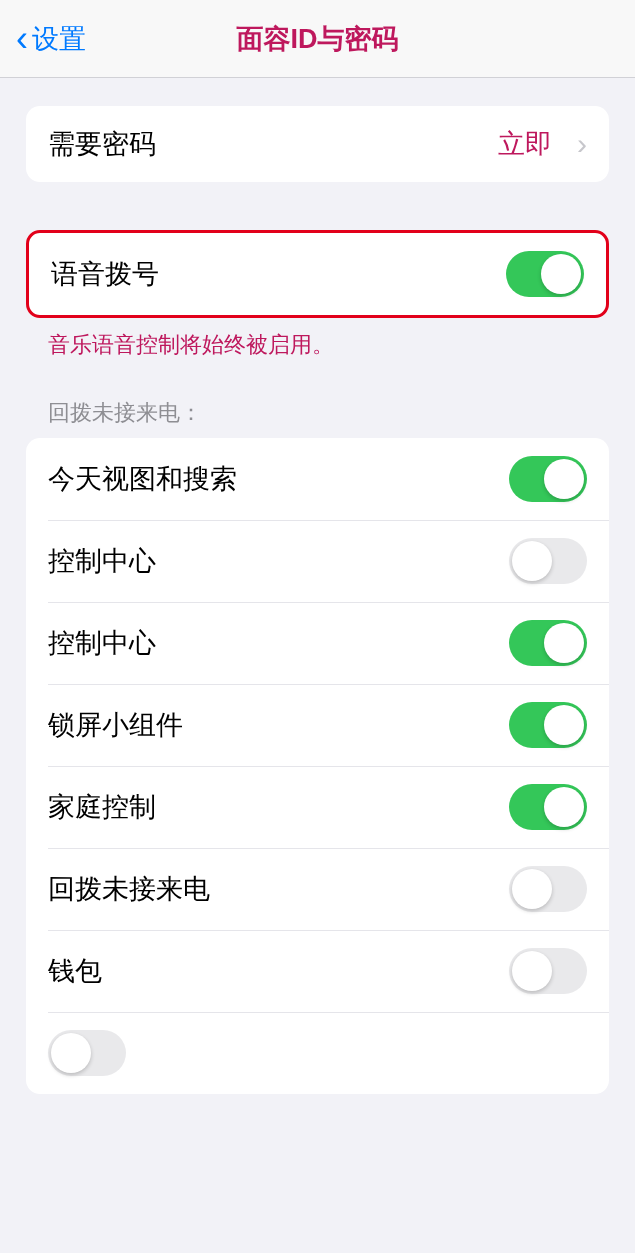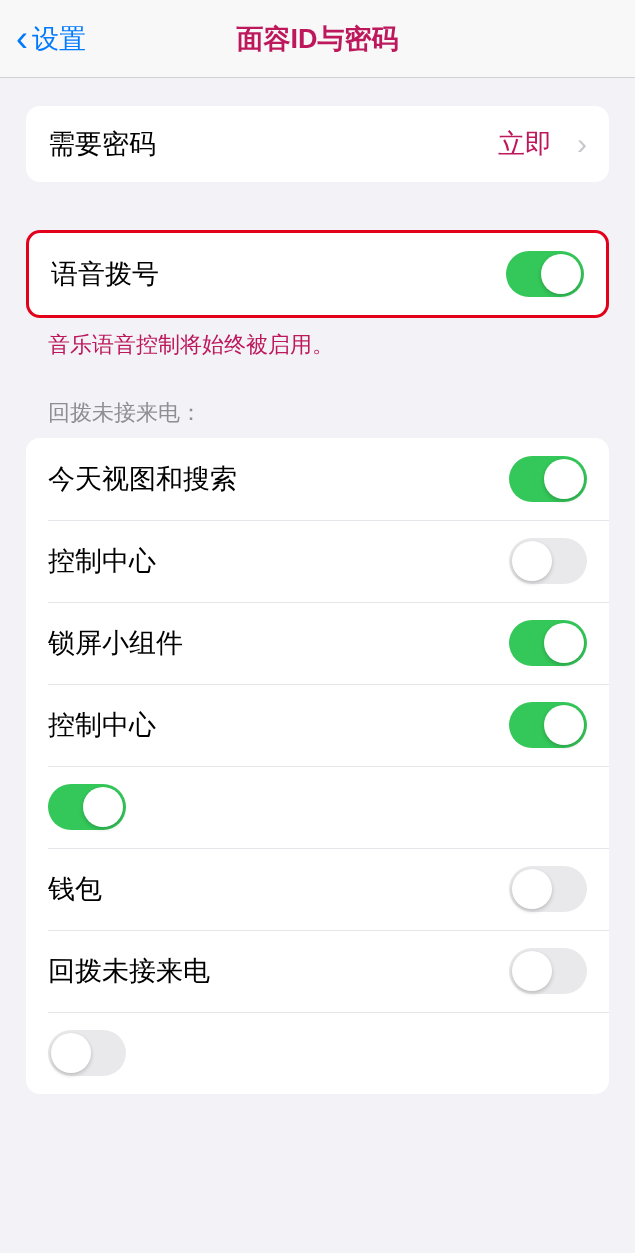--- a/index.html
+++ b/index.html
@@ -187,49 +187,50 @@
             <div class="toggle-knob"></div>
           </div>
         </div>
         <div class="row">
           <span class="row-label">控制中心</span>
           <div class="toggle off">
             <div class="toggle-knob"></div>
           </div>
         </div>
         <div class="row">
+          <span class="row-label">控制中心</span>
+          <div class="toggle on">
+            <div class="toggle-knob"></div>
+          </div>
+        </div>
+        <div class="row">
           <span class="row-label">锁屏小组件</span>
           <div class="toggle on">
             <div class="toggle-knob"></div>
           </div>
         </div>
         <div class="row">
-          <span class="row-label">控制中心</span>
-          <div class="toggle on">
-            <div class="toggle-knob"></div>
-          </div>
-        </div>
-        <div class="row">
-          <div class="toggle on">
+          <span class="row-label">家庭控制</span>
+          <div class="toggle on">
+            <div class="toggle-knob"></div>
+          </div>
+        </div>
+        <div class="row">
+          <span class="row-label">回拨未接来电</span>
+          <div class="toggle off">
             <div class="toggle-knob"></div>
           </div>
         </div>
         <div class="row">
           <span class="row-label">钱包</span>
           <div class="toggle off">
             <div class="toggle-knob"></div>
           </div>
         </div>
         <div class="row">
-          <span class="row-label">回拨未接来电</span>
-          <div class="toggle off">
-            <div class="toggle-knob"></div>
-          </div>
-        </div>
-        <div class="row">
           <div class="toggle off">
             <div class="toggle-knob"></div>
           </div>
         </div>
       </div>
 
   </div>
 
 </div>
 

